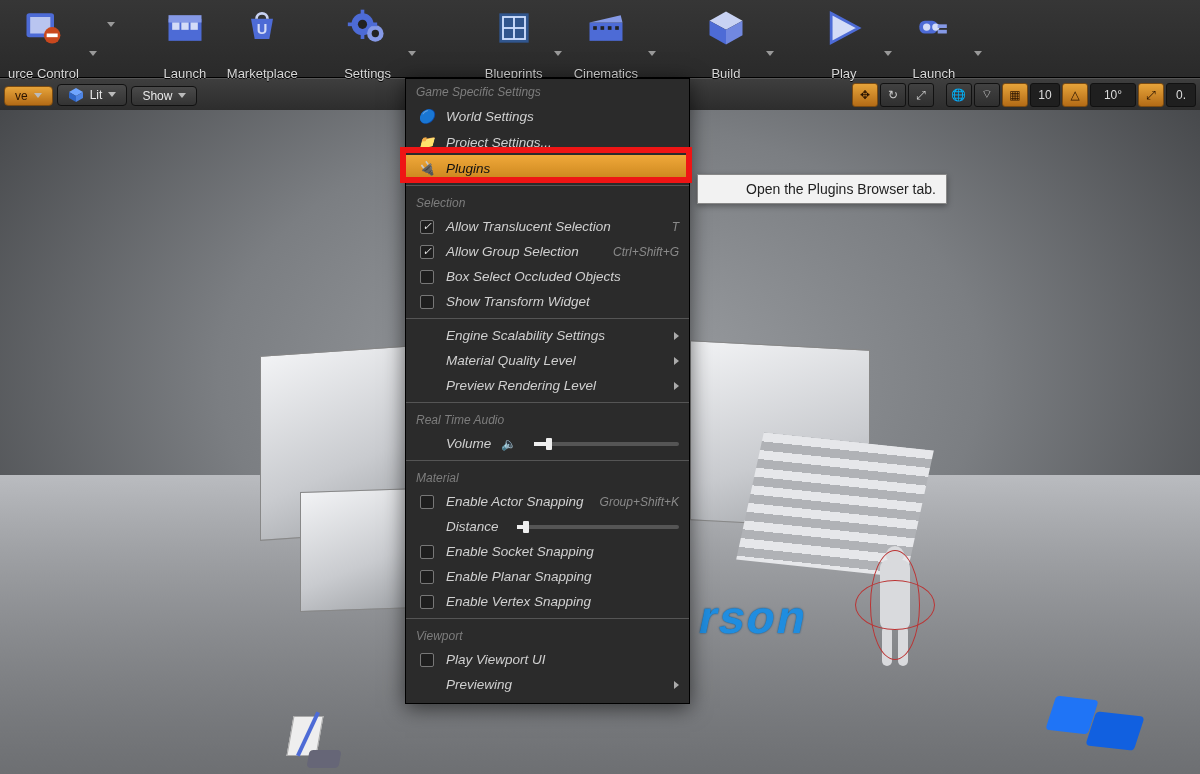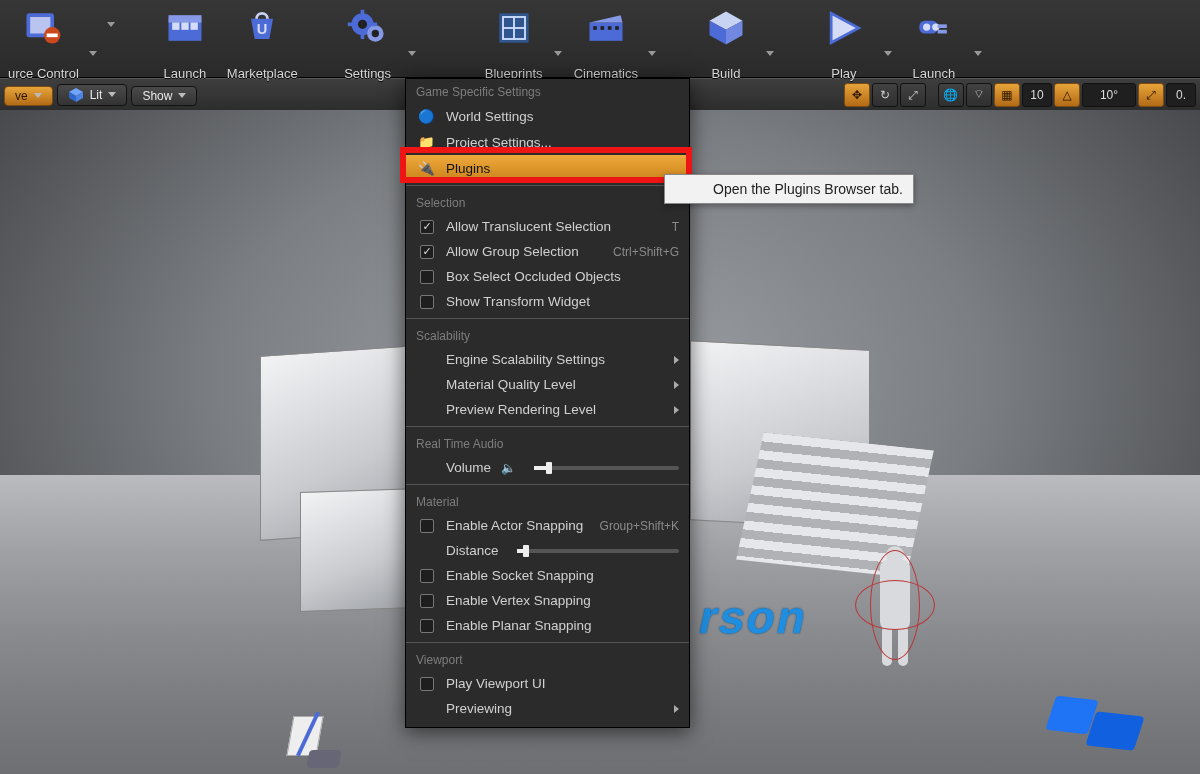--- a/index.html
+++ b/index.html
@@ -128,20 +128,21 @@
     position:absolute;
     left:405px; top:78px;
     width:285px;
     background:#2b2b2b;
     border:1px solid #000;
     box-shadow:0 4px 20px rgba(0,0,0,.6);
     color:#d0d0d0;
     font-size:13.5px;
     padding-bottom:6px;
     z-index:30;
+    font-style:italic;
   }
   .dd-section-title {
     color:#7d7d7d; font-size:12px; padding:6px 10px 4px 10px;
   }
   .dd-sep { height:1px; background:#555; margin:4px 0; }
   .dd-item {
     display:flex; align-items:center;
     padding:5px 10px 5px 12px;
     gap:10px;
     white-space:nowrap;
@@ -382,21 +383,21 @@
       </div>
     <div class="icon-btn orange">
         <span>▦</span>
       </div>
     <div class="num-field">
         <span>10</span>
       </div>
     <div class="icon-btn orange">
         <span>△</span>
       </div>
-    <div class="num-field" style="width:54px">
+    <div class="num-field" style="width:46px">
         <span>10°</span>
       </div>
     <div class="icon-btn orange">
         <span>⤢</span>
       </div>
     <div class="num-field">
         <span>0.</span>
       </div>
   </div>
 </div>
@@ -467,21 +468,20 @@
     <span class="dd-label">Box Select Occluded Objects</span>
   </div>
   <div class="dd-item">
     <span class="dd-ic">
         <span class="checkbox"></span>
       </span>
     <span class="dd-label">Show Transform Widget</span>
   </div>
 
   <div class="dd-sep"></div>
-  <div class="dd-section-title">Scalability</div>
 
   <div class="dd-item">
     <span class="dd-ic"></span>
     <span class="dd-label">Engine Scalability Settings</span>
     <span class="dd-sub"></span>
   </div>
   <div class="dd-item">
     <span class="dd-ic"></span>
     <span class="dd-label">Material Quality Level</span>
     <span class="dd-sub"></span>
@@ -524,41 +524,41 @@
   <div class="dd-item">
     <span class="dd-ic">
         <span class="checkbox"></span>
       </span>
     <span class="dd-label">Enable Socket Snapping</span>
   </div>
   <div class="dd-item">
     <span class="dd-ic">
         <span class="checkbox"></span>
       </span>
+    <span class="dd-label">Enable Planar Snapping</span>
+  </div>
+  <div class="dd-item">
+    <span class="dd-ic">
+        <span class="checkbox"></span>
+      </span>
     <span class="dd-label">Enable Vertex Snapping</span>
-  </div>
-  <div class="dd-item">
-    <span class="dd-ic">
-        <span class="checkbox"></span>
-      </span>
-    <span class="dd-label">Enable Planar Snapping</span>
   </div>
 
   <div class="dd-sep"></div>
   <div class="dd-section-title">Viewport</div>
   <div class="dd-item">
     <span class="dd-ic">
         <span class="checkbox"></span>
       </span>
     <span class="dd-label">Play Viewport UI</span>
   </div>
   <div class="dd-item">
     <span class="dd-ic"></span>
     <span class="dd-label">Previewing</span>
     <span class="dd-sub"></span>
   </div>
 </div>
 
 <div class="red-outline" style="left:400px; top:147px; width:292px; height:36px;"></div>
 
-<div class="tooltip" style="left:664px; top:174px;padding-left:48px;">
+<div class="tooltip" style="left:697px; top:174px;padding-left:48px;">
   <span>Open the Plugins Browser tab.</span>
 </div>
 
 </body></html>

